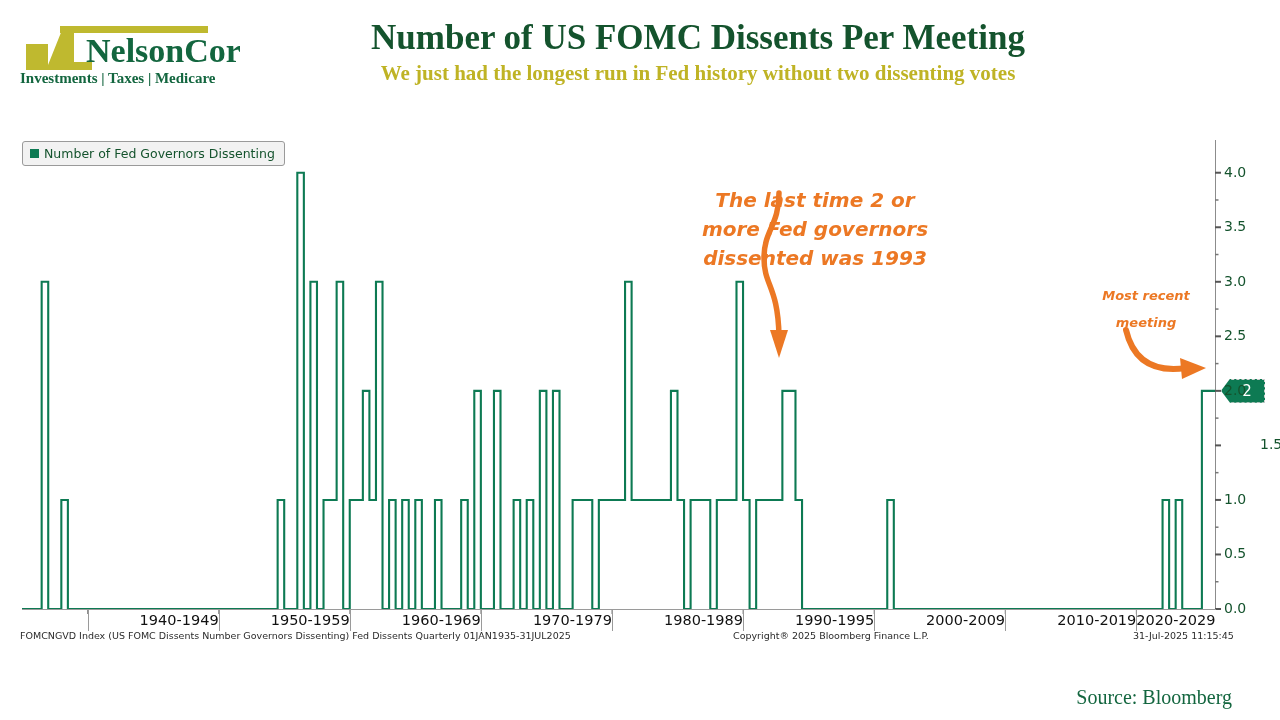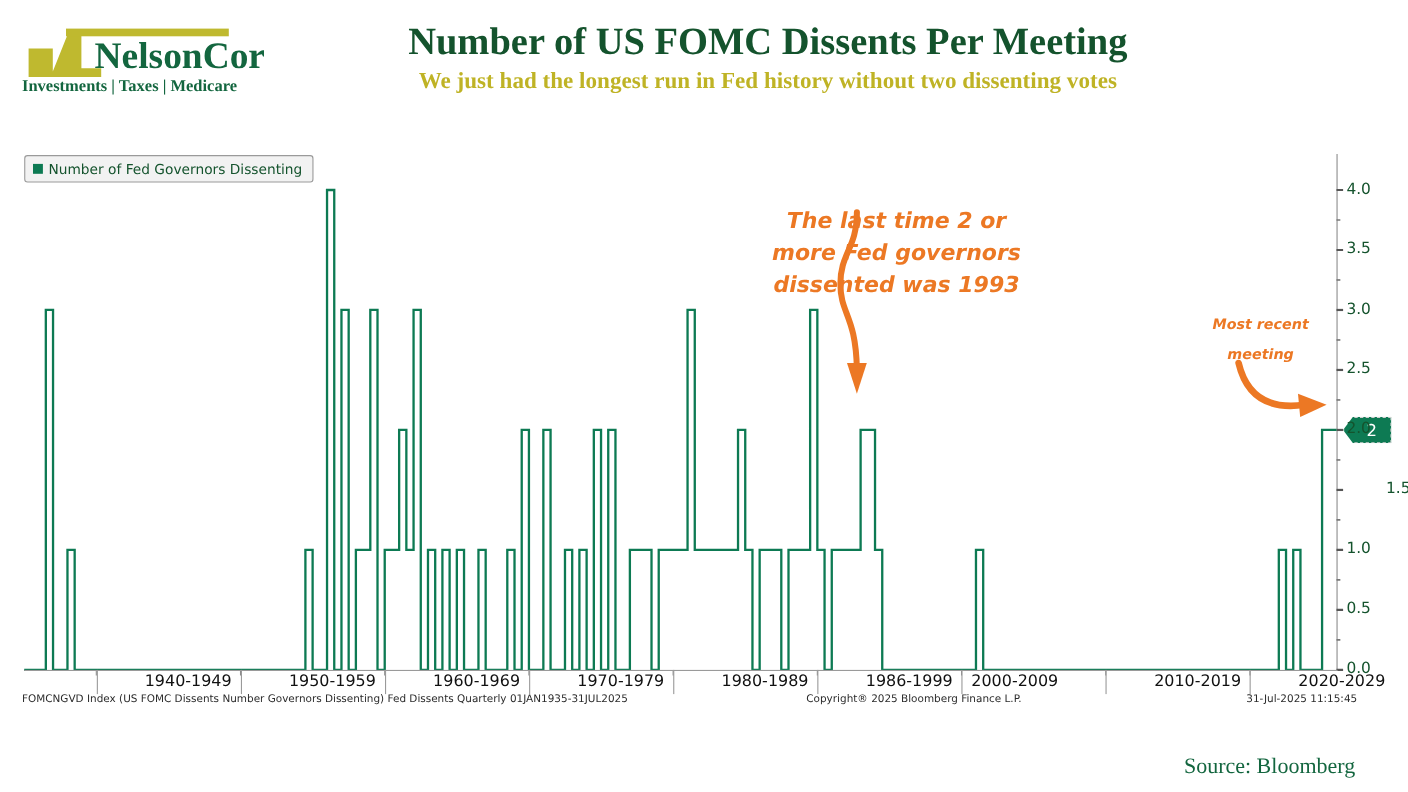--- a/index.html
+++ b/index.html
@@ -40,22 +40,22 @@
     font-size:20px;
   }
   #anno-1993{left:700px;top:186px;width:230px;}
   #anno-recent{left:1070px;top:282px;width:152px;font-size:13px;line-height:27px;}
   
   .ylab{
     position:absolute;font-size:14px;color:#14532d;
     font-family:"DejaVu Sans", sans-serif;white-space:nowrap;
   }
   .xlab{
-    position:absolute;font-size:14.5px;color:#111;text-align:left;
-    font-family:"DejaVu Sans", sans-serif;white-space:nowrap;margin-left:44px;
+    position:absolute;font-size:14.5px;color:#111;text-align:right;
+    font-family:"DejaVu Sans", sans-serif;white-space:nowrap;
   }
   
   #value-flag{
     position:absolute;left:1221px;top:360px;width:44px;height:24px;
     background:#0d7a53;border:1px dashed #cfcfcf;box-sizing:border-box;
     color:#ffffff;font-size:15px;font-family:"DejaVu Sans", sans-serif;
     display:flex;align-items:center;justify-content:center;
     clip-path:polygon(0% 50%, 9px 0%, 100% 0%, 100% 100%, 9px 100%);
     padding-left:8px;
   }
@@ -171,23 +171,23 @@
     <div class="xlab" style="left: 87.5495px; width: 131.099px; top: 612px;">1940-1949</div>
     <div style="position: absolute; width: 1px; background: rgb(154, 154, 154); left: 218.6px; top: 609px; height: 22px;"></div>
     <div class="xlab" style="left: 218.648px; width: 131.099px; top: 612px;">1950-1959</div>
     <div style="position: absolute; width: 1px; background: rgb(154, 154, 154); left: 349.7px; top: 609px; height: 22px;"></div>
     <div class="xlab" style="left: 349.747px; width: 131.099px; top: 612px;">1960-1969</div>
     <div style="position: absolute; width: 1px; background: rgb(154, 154, 154); left: 480.8px; top: 609px; height: 22px;"></div>
     <div class="xlab" style="left: 480.846px; width: 131.099px; top: 612px;">1970-1979</div>
     <div style="position: absolute; width: 1px; background: rgb(154, 154, 154); left: 611.9px; top: 609px; height: 22px;"></div>
     <div class="xlab" style="left: 611.945px; width: 131.099px; top: 612px;">1980-1989</div>
     <div style="position: absolute; width: 1px; background: rgb(154, 154, 154); left: 743px; top: 609px; height: 22px;"></div>
-    <div class="xlab" style="left: 743.044px; width: 131.099px; top: 612px;">1986-1999</div>
+    <div class="xlab" style="left: 743.044px; width: 131.099px; top: 612px;">1990-1995</div>
     <div style="position: absolute; width: 1px; background: rgb(154, 154, 154); left: 874.1px; top: 609px; height: 22px;"></div>
-    <div class="xlab" style="left: 839px; width: 131.099px; top: 612px;">2000-2009</div>
+    <div class="xlab" style="left: 874px; width: 131.099px; top: 612px;">2000-2009</div>
     <div style="position: absolute; width: 1px; background: rgb(154, 154, 154); left: 1005.2px; top: 609px; height: 22px;"></div>
     <div class="xlab" style="left: 1005.24px; width: 131.099px; top: 612px;">2010-2019</div>
     <div style="position: absolute; width: 1px; background: rgb(154, 154, 154); left: 1136.3px; top: 609px; height: 22px;"></div>
     <div class="xlab" style="left: 1136.34px; width: 72.1044px; top: 612px;">2020-2029</div>
     <div style="position: absolute; left: 22px; top: 609px; width: 1194px; height: 1px; background: rgb(154, 154, 154);"></div>
   </div>
 
 <div class="foot" id="foot-left">FOMCNGVD Index (US FOMC Dissents Number Governors Dissenting) Fed Dissents  Quarterly 01JAN1935-31JUL2025</div>
 <div class="foot" id="foot-center">Copyright® 2025 Bloomberg Finance L.P.</div>
 <div class="foot" id="foot-right">31-Jul-2025 11:15:45</div>

